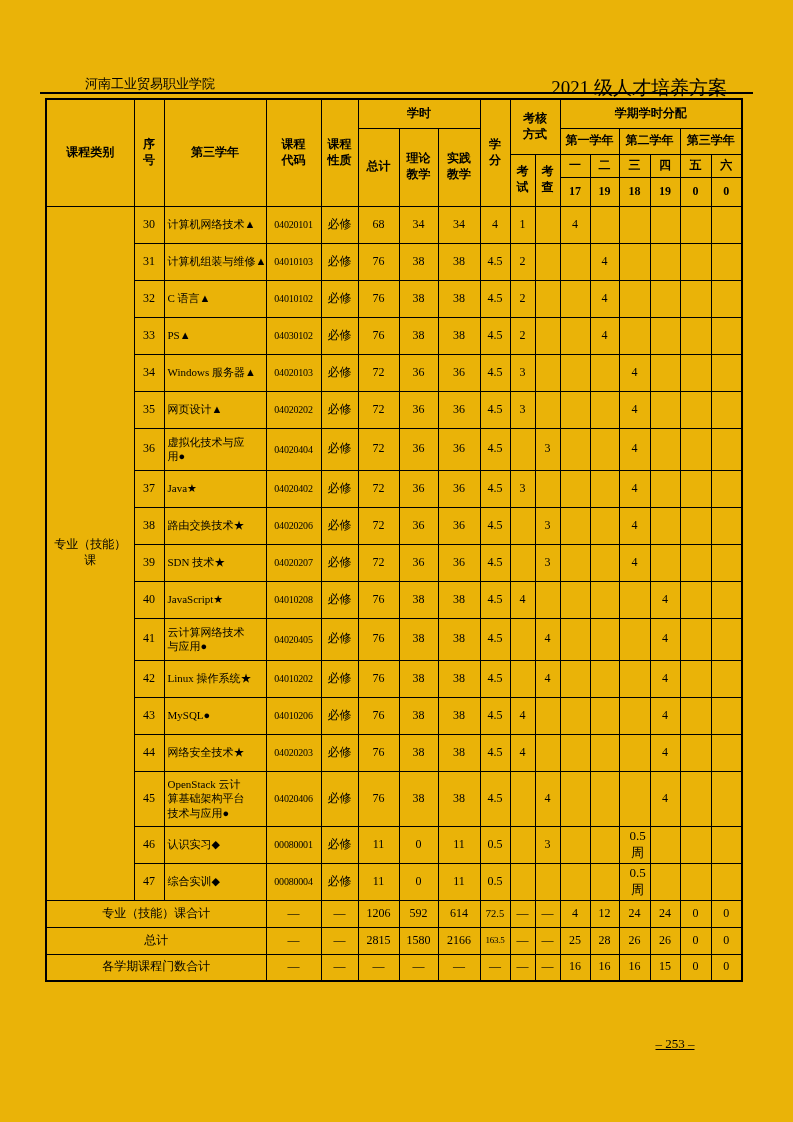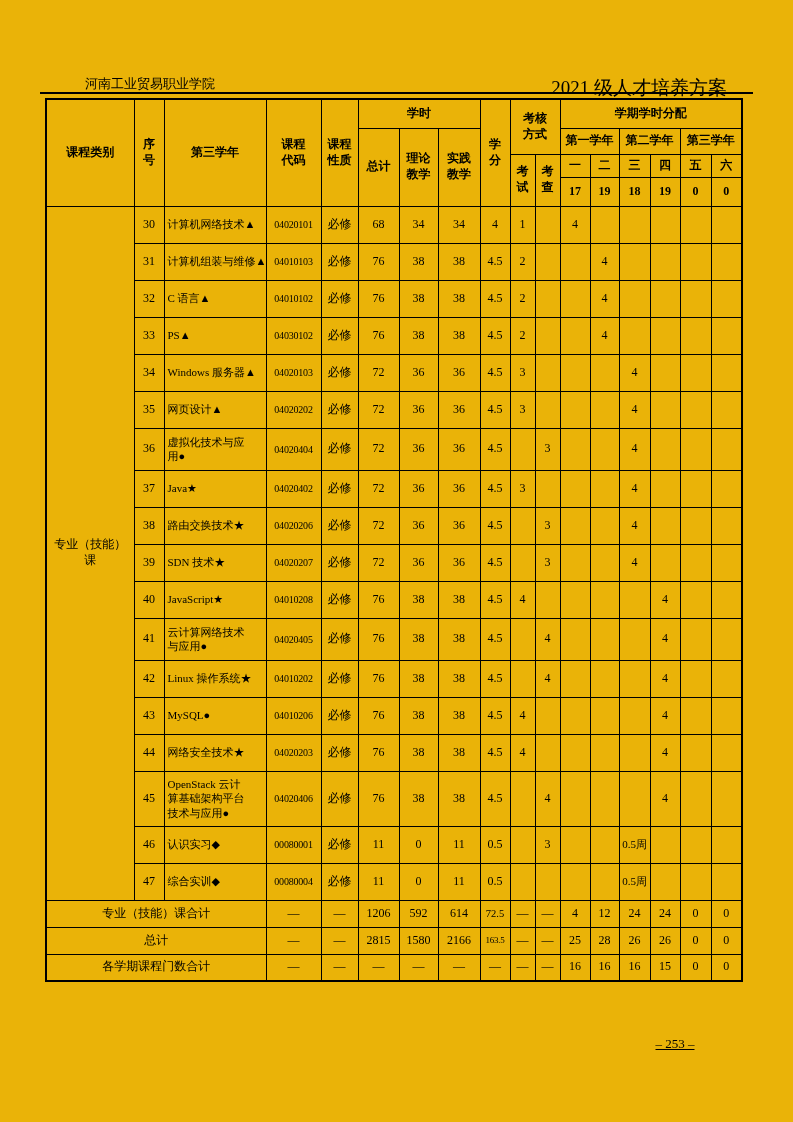--- a/index.html
+++ b/index.html
@@ -12,21 +12,21 @@
   table.plan{position:absolute;left:45px;top:98px;width:697px;border-collapse:collapse;
              table-layout:fixed;border:2px solid #000;}
   th,td{border:1px solid #000;text-align:center;vertical-align:middle;
         font-size:12px;padding:0 1px;line-height:1.3;overflow:hidden;}
   th{font-weight:bold;}
   .pre{white-space:pre-line;}
   .name{text-align:left;padding:0 3px;font-size:11px;white-space:nowrap;margin-left:44px;}
   .wrap{white-space:pre-line;}
   .code{font-size:10px;letter-spacing:-0.2px;}
   .cat{font-size:12px;padding:4px;}
-  .wk{font-size:11px;}
+  .wk{font-size:13px;padding-left:7px;}
   .num-tight{font-size:10.5px;}
   .smaller{font-size:9px;letter-spacing:-0.3px;}
   tr.hdr1{height:29px;} tr.hdr2{height:26px;} tr.hdr3{height:23px;} tr.hdr4{height:29px;}
   tr.row{height:37px;} tr.row2l{height:42px;} tr.row3l{height:55px;} tr.sum{height:27px;}
   .page-num{position:absolute;left:630px;top:1036px;width:90px;text-align:center;font-size:13px;text-decoration:underline;}
 </style>
 </head>
 <body>
 
 <div class="page">

